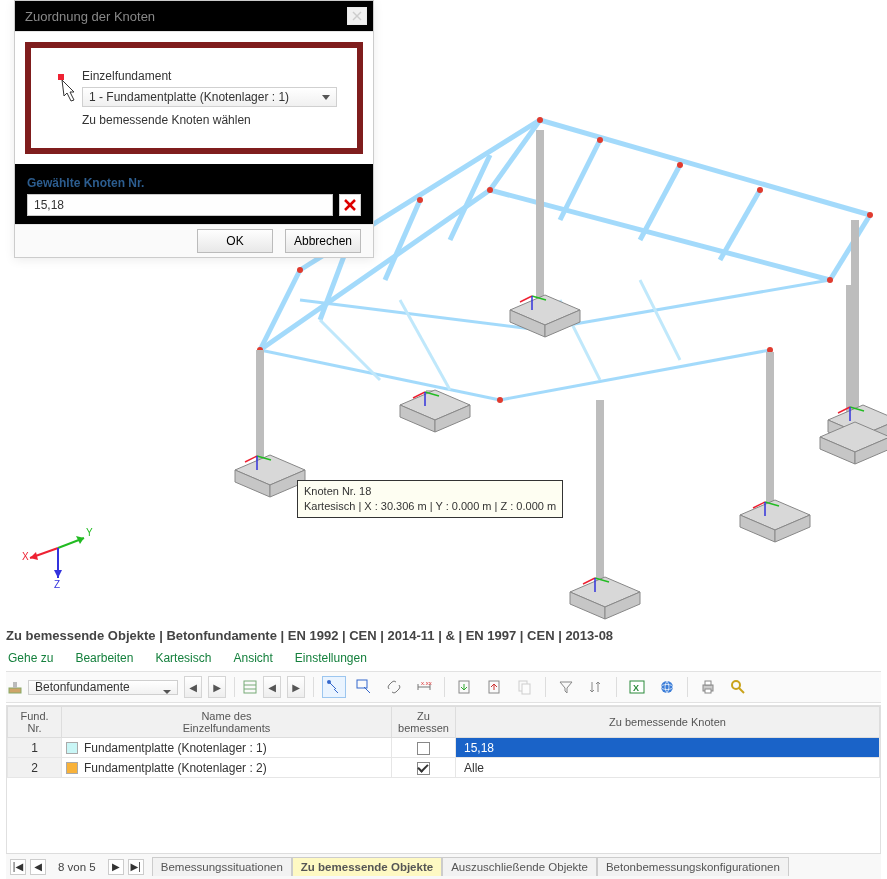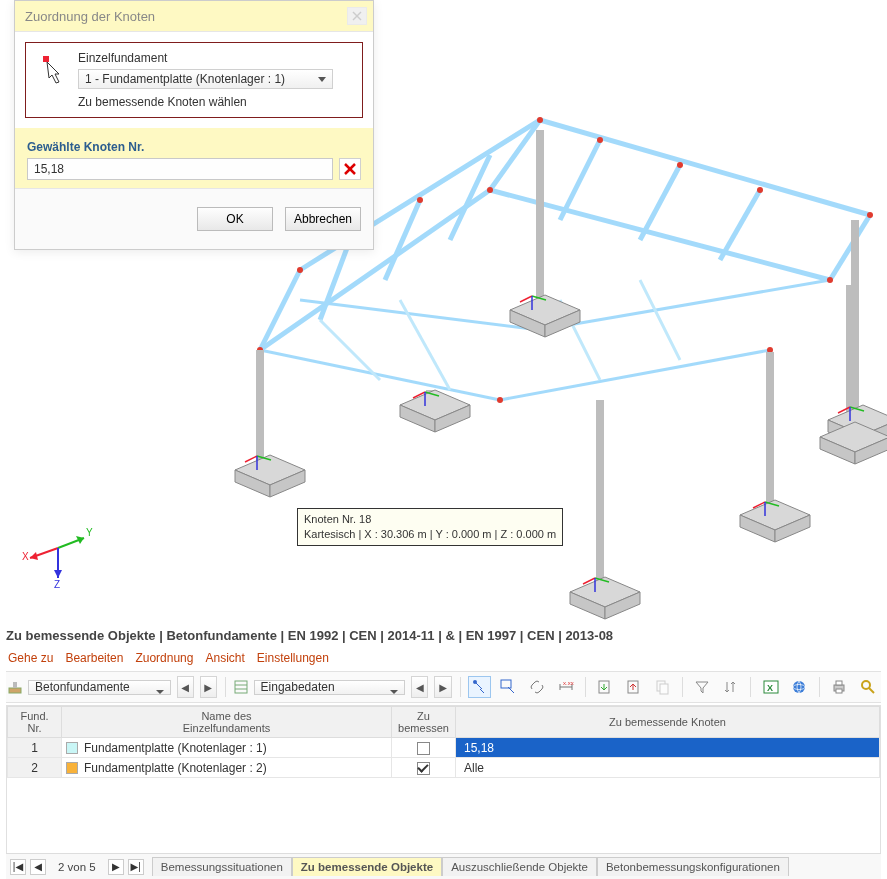--- a/index.html
+++ b/index.html
@@ -1,46 +1,46 @@
 <!DOCTYPE html>
 <html><head>
 <meta charset="utf-8">
 <style>
   * { box-sizing: border-box; font-family: "Segoe UI", Tahoma, Arial, sans-serif; }
   body { margin: 0; background: #fff; width: 887px; height: 879px; overflow: hidden; font-size: 12px; color: #333; position: relative; }
 
   
-  .dialog { position: absolute; left: 14px; top: 0; width: 360px; border: 1px solid #ccc; background: #fef9c3; box-shadow: 0 2px 10px rgba(0,0,0,.08); }
+  .dialog { position: absolute; left: 14px; top: 0; width: 360px; border: 1px solid #ccc; background: #000000; box-shadow: 0 2px 10px rgba(0,0,0,.08); }
   .dialog .titlebar { display: flex; align-items: center; justify-content: space-between; padding: 6px 6px 6px 10px; border-bottom: 1px solid #e6e6e6; }
   .dialog .titlebar .title { color: #888; font-size: 13px; }
   .dialog .titlebar .close { width: 20px; height: 18px; background: #f0f0f0; border: 1px solid #eaeaea; display: flex; align-items: center; justify-content: center; color: #ddd; }
   .dialog .body { padding: 10px; background: #fff; }
-  .dialog .fund-box { border: 1px solid #7f1d1d; padding: 8px; display: flex; gap: 8px; }
+  .dialog .fund-box { border: 6px solid #7f1d1d; padding: 21px; display: flex; gap: 0; }
   .fund-icon { width: 36px; height: 36px; display: flex; align-items: center; justify-content: center; position: relative; }
   .fund-row-label { font-size: 12px; color: #333; }
   .fund-row-select { margin-top: 4px; border: 1px solid #d0d0d0; background: linear-gradient(#fff,#f0f0f0); padding: 2px 20px 2px 6px; width: 255px; position: relative; }
   .fund-row-select::after { content: ""; position: absolute; right: 6px; top: 7px; border-left: 4px solid transparent; border-right: 4px solid transparent; border-top: 5px solid #555; }
   .fund-hint { margin-top: 6px; font-size: 12px; color: #333; }
   .dialog .section-label { margin-top: 12px; font-weight: bold; color: #2c5d8f; font-size: 12px; padding: 0 12px; }
   .dialog .input-row { display: flex; align-items: center; gap: 6px; padding: 4px 12px 8px 12px; }
   .dialog .input-row input { flex: 1; height: 22px; border: 1px solid #c9c9c9; background: #fefefe; padding: 0 6px; font-size: 12px; color: #333; }
   .delete-btn { width: 22px; height: 22px; border: 1px solid #d0d0d0; display: flex; align-items: center; justify-content: center; background: #fff; color: #d00; font-weight: bold; cursor: pointer; }
-  .dialog .buttons { display: flex; justify-content: flex-end; gap: 12px; padding: 18px 12px; border-top: 1px solid #e6e6e6; background: #fafafa; align-items: flex-end; }
+  .dialog .buttons { display: flex; justify-content: flex-end; gap: 12px; padding: 4px 12px; border-top: 1px solid #e6e6e6; background: #fafafa; align-items: flex-end; }
   .dialog .buttons button { width: 76px; height: 24px; border: 1px solid #bbb; background: linear-gradient(#fefefe,#e8e8e8); font-size: 12px; cursor: pointer; }
 
   
   .viewport { position: absolute; left: 0; top: 0; right: 0; height: 620px; background: #fff; }
   .axis-gizmo { position: absolute; left: 18px; bottom: 32px; width: 80px; height: 80px; }
 
-  .tooltip-box { position: absolute; left: 297px; top: 508px; border: 1px solid #333; background: #fefef2; padding: 3px 6px; line-height: 1.35; font-size: 11px; }
+  .tooltip-box { position: absolute; left: 297px; top: 480px; border: 1px solid #333; background: #fefef2; padding: 3px 6px; line-height: 1.35; font-size: 11px; }
 
   
   .bottom-panel { position: absolute; left: 6px; right: 6px; top: 628px; bottom: 0; font-size: 12px; }
   .panel-title { font-weight: bold; color: #444; font-size: 13px; margin-bottom: 6px; }
-  .menu-row { display: flex; gap: 12px; color: #c2410c; padding: 2px 0 6px 2px; }
+  .menu-row { display: flex; gap: 22px; color: #15803d; padding: 2px 0 6px 2px; }
   .menu-row span { cursor: pointer; }
   .toolbar { display: flex; align-items: center; gap: 6px; border-top: 1px solid #e2e2e2; border-bottom: 1px solid #e2e2e2; padding: 4px 2px; background: #fafafa; }
   .toolbar .combo { border: 1px solid #cfcfcf; background: linear-gradient(#fff,#f1f1f1); height: 15px; display: flex; align-items: center; padding: 0 18px 0 6px; position: relative; }
   .toolbar .combo::after { content: ""; position: absolute; right: 6px; top: 9px; border-left: 4px solid transparent; border-right: 4px solid transparent; border-top: 4px solid #555; }
   .combo.small { width: 150px; }
   .combo.med { width: 160px; }
   .toolbar .navbtn { width: 18px; height: 22px; border: 1px solid #d5d5d5; background: linear-gradient(#fff,#eee); display:flex; align-items:center; justify-content:center; font-size:10px; color:#555; cursor:pointer; }
   .tb-icon { width: 24px; height: 22px; display: flex; align-items: center; justify-content: center; border: 1px solid transparent; cursor: pointer; }
   .tb-icon svg { width: 16px; height: 16px; }
   .vsep { width: 1px; height: 20px; background: #ddd; margin: 0 2px; }
@@ -258,21 +258,21 @@
     <button>OK</button>
     <button>Abbrechen</button>
   </div>
 </div>
 
 <div class="bottom-panel">
   <div class="panel-title">Zu bemessende Objekte | Betonfundamente | EN 1992 | CEN | 2014-11 | &amp; | EN 1997 | CEN | 2013-08</div>
   <div class="menu-row">
     <span>Gehe zu</span>
     <span>Bearbeiten</span>
-    <span>Zuordnung</span>
+    <span>Kartesisch</span>
     <span>Ansicht</span>
     <span>Einstellungen</span>
   </div>
 
   <div class="toolbar">
     <span class="small-icon">
       <svg width="14" height="14">
           <rect x="1" y="8" width="12" height="5" fill="#cfa46a" stroke="#8a6"></rect>
           <rect x="5" y="2" width="4" height="6" fill="#bbb"></rect>
         </svg>
@@ -283,23 +283,20 @@
     <div class="navbtn">◀</div>
     <div class="navbtn">▶</div>
     <div class="vsep"></div>
     <span class="small-icon">
       <svg width="14" height="14">
           <rect x="1" y="1" width="12" height="12" fill="none" stroke="#7a7"></rect>
           <line x1="1" y1="5" x2="13" y2="5" stroke="#7a7"></line>
           <line x1="1" y1="9" x2="13" y2="9" stroke="#7a7"></line>
         </svg>
     </span>
-    <div class="combo med">
-      <span>Eingabedaten</span>
-    </div>
     <div class="navbtn">◀</div>
     <div class="navbtn">▶</div>
     <div class="vsep"></div>
 
     <div class="tb-icon" style="border-color:#9cc6ef;background:#eaf4ff">
         <svg>
           <path d="M2 2 L10 10 M8 10 L12 14" stroke="#36c" fill="none"></path>
           <circle cx="3" cy="3" r="2" fill="#36c"></circle>
         </svg>
       </div>
@@ -409,21 +406,21 @@
             <td class="cell-knoten" style="padding-left:8px">Alle</td>
           </tr>
         </tbody>
     </table>
     <div style="height:100px"></div>
   </div>
 
   <div class="tabs">
     <div class="tabnav">|◀</div>
     <div class="tabnav">◀</div>
-    <span class="tab-counter">2 von 5</span>
+    <span class="tab-counter">8 von 5</span>
     <div class="tabnav">▶</div>
     <div class="tabnav">▶|</div>
     <div id="tab-strip" style="display:flex;gap:0;margin-left:4px">
         <div class="tab">Bemessungssituationen</div>
         <div class="tab active">Zu bemessende Objekte</div>
         <div class="tab">Auszuschließende Objekte</div>
         <div class="tab">Betonbemessungskonfigurationen</div>
       </div>
   </div>
 </div>

